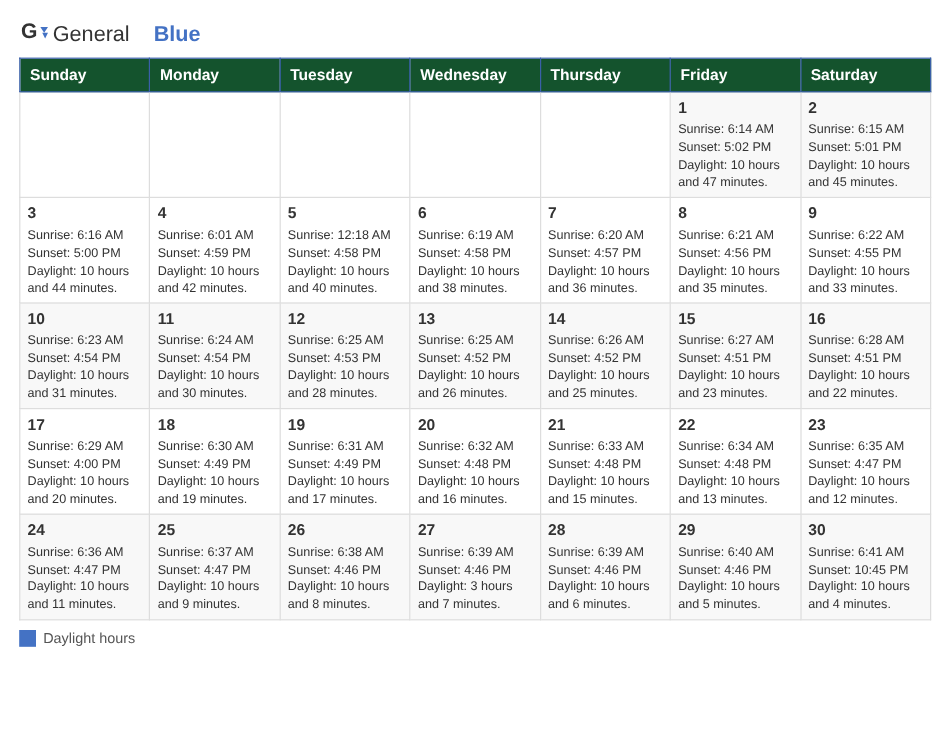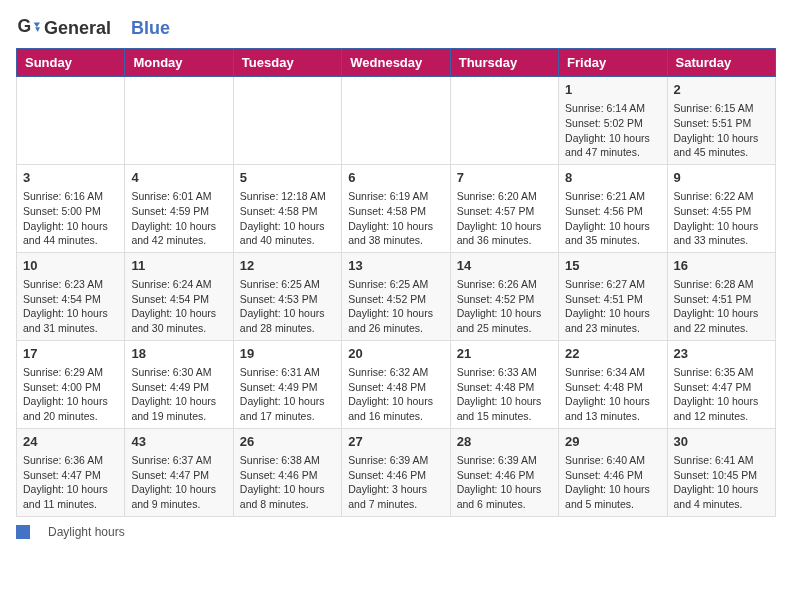--- a/index.html
+++ b/index.html
@@ -16,21 +16,21 @@
       align-items: flex-start;
       margin-bottom: 8px;
     }
     .logo {
       display: flex;
       align-items: center;
       gap: 4px;
     }
     .logo-text-general {
       font-size: 18px;
-      font-weight: bold;
+      font-weight: normal;
       color: #333;
     }
     .logo-text-blue {
       font-size: 18px;
       font-weight: bold;
       color: #4472C4;
       padding-left: 20px;
     }
     .logo-icon {
       width: 24px;
@@ -47,21 +47,21 @@
     .location {
       font-size: 14px;
       color: #555;
     }
     .calendar {
       width: 100%;
       border-collapse: collapse;
       border: 1px solid #ccc;
     }
     .calendar th {
-      background-color: #be185d;
+      background-color: #14532d;
       color: #fff;
       text-align: left;
       padding: 6px 8px;
       font-size: 13px;
       font-weight: bold;
       border: 1px solid #3a60a8;
     }
     .calendar td {
       vertical-align: top;
       padding: 4px 6px;
@@ -84,21 +84,21 @@
       font-weight: bold;
       display: block;
       margin-bottom: 2px;
     }
     .empty-cell {
       background: #fff !important;
     }
     .legend {
       display: flex;
       align-items: center;
-      gap: 18px;
+      gap: 6px;
       margin-top: 8px;
       font-size: 12px;
       color: #555;
     }
     .legend-box {
       width: 14px;
       height: 14px;
       background: #4472C4;
       display: inline-block;
     }
@@ -140,21 +140,21 @@
         <td class="empty-cell"></td>
         <td>
           <span class="day-num">1</span>
           <div>Sunrise: 6:14 AM</div>
           <div>Sunset: 5:02 PM</div>
           <div>Daylight: 10 hours and 47 minutes.</div>
         </td>
         <td>
           <span class="day-num">2</span>
           <div>Sunrise: 6:15 AM</div>
-          <div>Sunset: 5:51 PM</div>
+          <div>Sunset: 5:01 PM</div>
           <div>Daylight: 10 hours and 45 minutes.</div>
         </td>
       </tr>
       <tr>
         <td>
           <span class="day-num">3</span>
           <div>Sunrise: 6:16 AM</div>
           <div>Sunset: 5:00 PM</div>
           <div>Daylight: 10 hours and 44 minutes.</div>
         </td>
@@ -284,21 +284,21 @@
         </td>
       </tr>
       <tr>
         <td>
           <span class="day-num">24</span>
           <div>Sunrise: 6:36 AM</div>
           <div>Sunset: 4:47 PM</div>
           <div>Daylight: 10 hours and 11 minutes.</div>
         </td>
         <td>
-          <span class="day-num">43</span>
+          <span class="day-num">25</span>
           <div>Sunrise: 6:37 AM</div>
           <div>Sunset: 4:47 PM</div>
           <div>Daylight: 10 hours and 9 minutes.</div>
         </td>
         <td>
           <span class="day-num">26</span>
           <div>Sunrise: 6:38 AM</div>
           <div>Sunset: 4:46 PM</div>
           <div>Daylight: 10 hours and 8 minutes.</div>
         </td>

